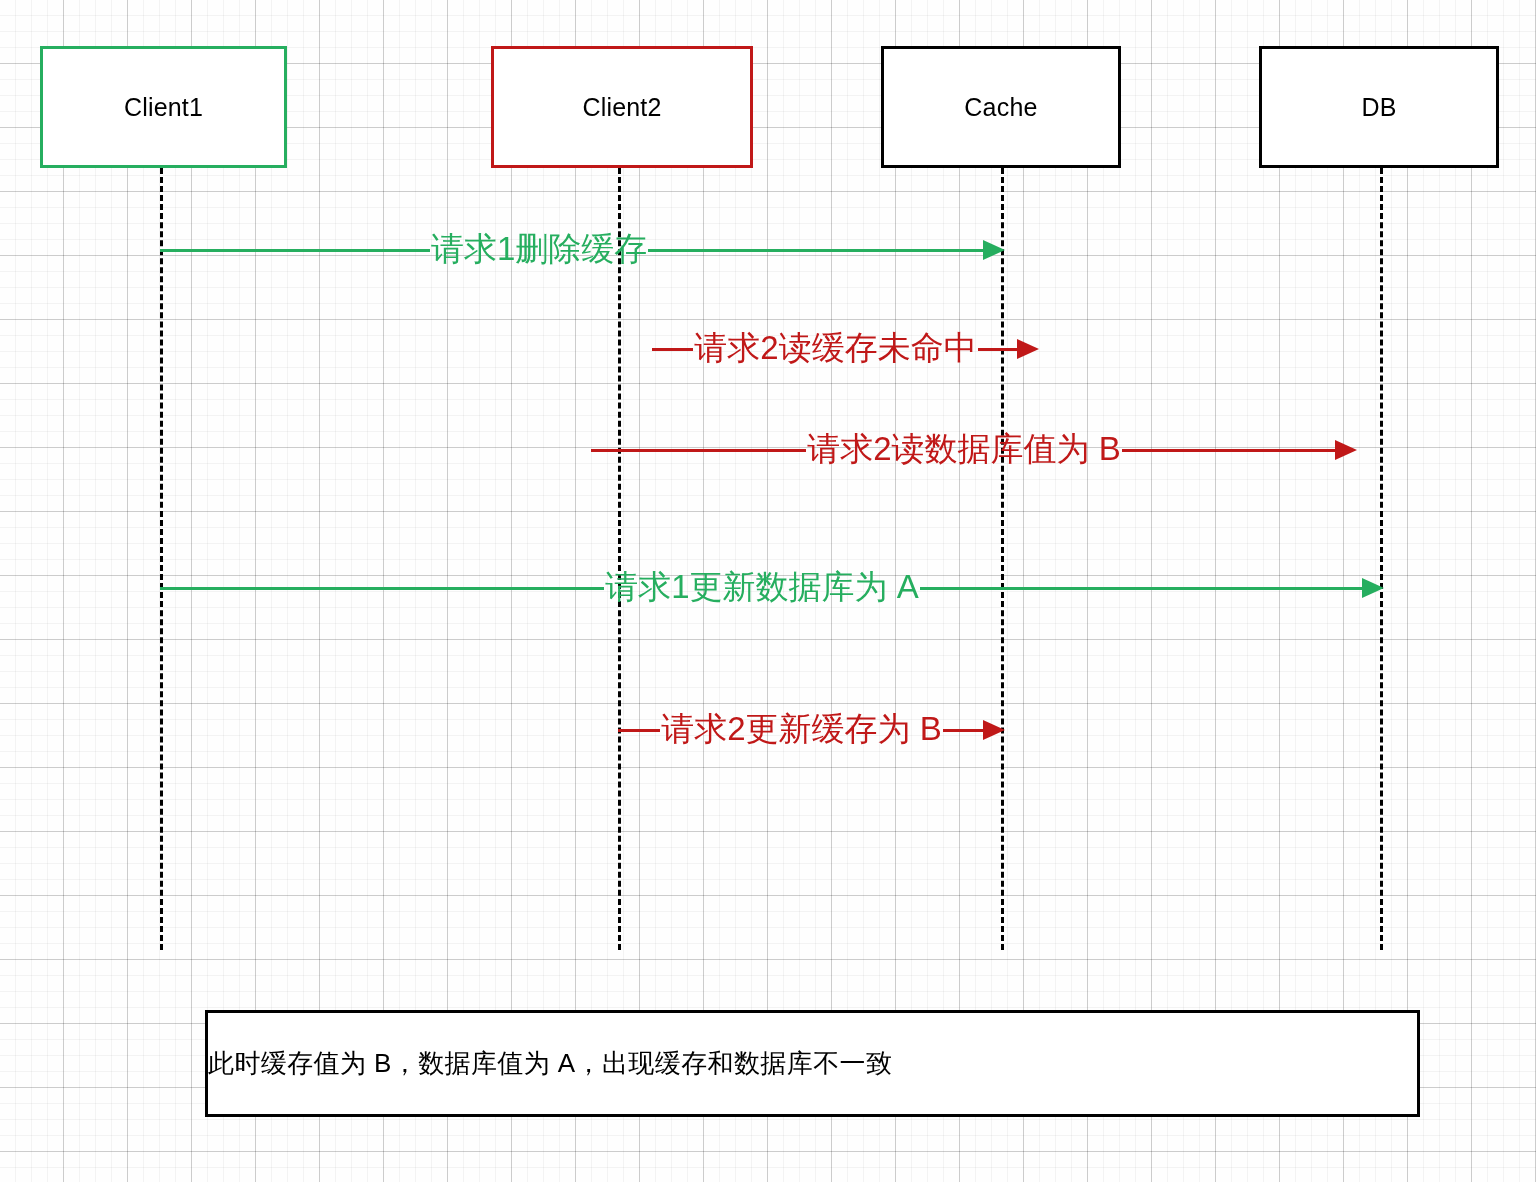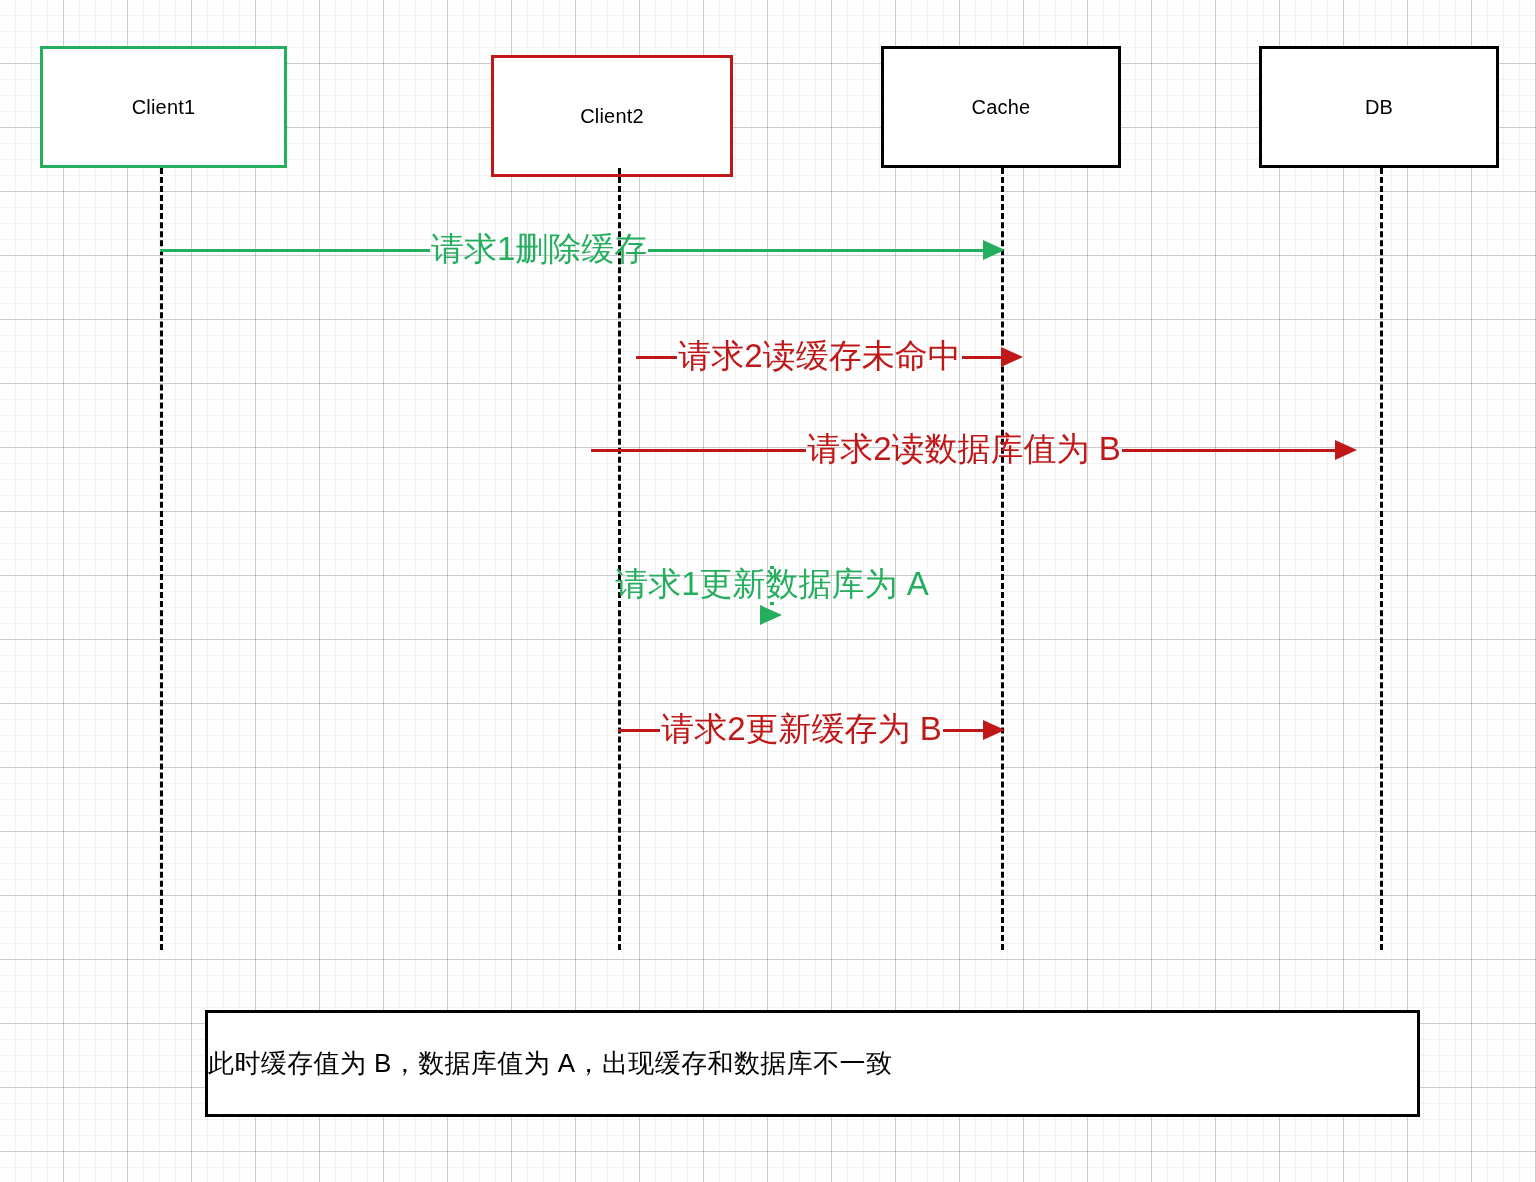--- a/index.html
+++ b/index.html
@@ -27,21 +27,21 @@
   .participant {
     position: absolute;
     background: #ffffff;
     border: 3px solid #000000;
     box-sizing: border-box;
     display: flex;
     align-items: center;
     justify-content: center;
   }
   .participant .p-label {
-    font-size: 20px;
+    font-size: 25px;
     color: #000000;
     line-height: 1;
     letter-spacing: 0.2px;
   }
 
   
   .lifeline {
     position: absolute;
     width: 0;
     border-left: 3px dashed #000000;
@@ -99,21 +99,21 @@
 </style>
 </head>
 <body>
 
 <div id="canvas">
 
   <div class="participant" style="left:40px; top:46px; width:247px; height:122px; border-color:#26AE5F;">
     <span class="p-label">Client1</span>
   </div>
 
-  <div class="participant" style="left:491px; top:46px; width:242px; height:122px; border-color:#C01818;margin-top:9px;">
+  <div class="participant" style="left:491px; top:46px; width:262px; height:122px; border-color:#C01818;">
     <span class="p-label">Client2</span>
   </div>
 
   <div class="participant" style="left:1259px; top:46px; width:240px; height:122px; border-color:#000000;">
     <span class="p-label">DB</span>
   </div>
 
   <div class="participant" style="left:881px; top:46px; width:240px; height:122px; border-color:#000000;">
     <span class="p-label">Cache</span>
   </div>
@@ -123,35 +123,35 @@
   <div class="lifeline" style="left:1001px; top:168px; height:782px;"></div>
   <div class="lifeline" style="left:1380px; top:168px; height:782px;"></div>
 
   <div class="message" style="left:160px; top:228px; width:845px; color:#26AE5F;">
     <div class="msg-line" style="max-width:270px;"></div>
     <span class="msg-label">请求1删除缓存</span>
     <div class="msg-line"></div>
     <div class="msg-head"></div>
   </div>
 
-  <div class="message" style="left:636px; top:327px; width:387px; color:#C01818;margin-top:8px;">
+  <div class="message" style="left:652px; top:327px; width:387px; color:#C01818;">
     <div class="msg-line"></div>
     <span class="msg-label">请求2读缓存未命中</span>
     <div class="msg-line"></div>
     <div class="msg-head"></div>
   </div>
 
   <div class="message" style="left:591px; top:428px; width:766px; color:#C01818;">
     <div class="msg-line"></div>
     <span class="msg-label">请求2读数据库值为 B</span>
     <div class="msg-line"></div>
     <div class="msg-head"></div>
   </div>
 
-  <div class="message" style="left:160px; top:566px; width:1224px; color:#26AE5F;flex-direction:column;">
+  <div class="message" style="left:160px; top:566px; width:1224px; color:#26AE5F;">
     <div class="msg-line"></div>
     <span class="msg-label">请求1更新数据库为 A</span>
     <div class="msg-line"></div>
     <div class="msg-head"></div>
   </div>
 
   <div class="message" style="left:618px; top:708px; width:387px; color:#C01818;">
     <div class="msg-line"></div>
     <span class="msg-label">请求2更新缓存为 B</span>
     <div class="msg-line"></div>

